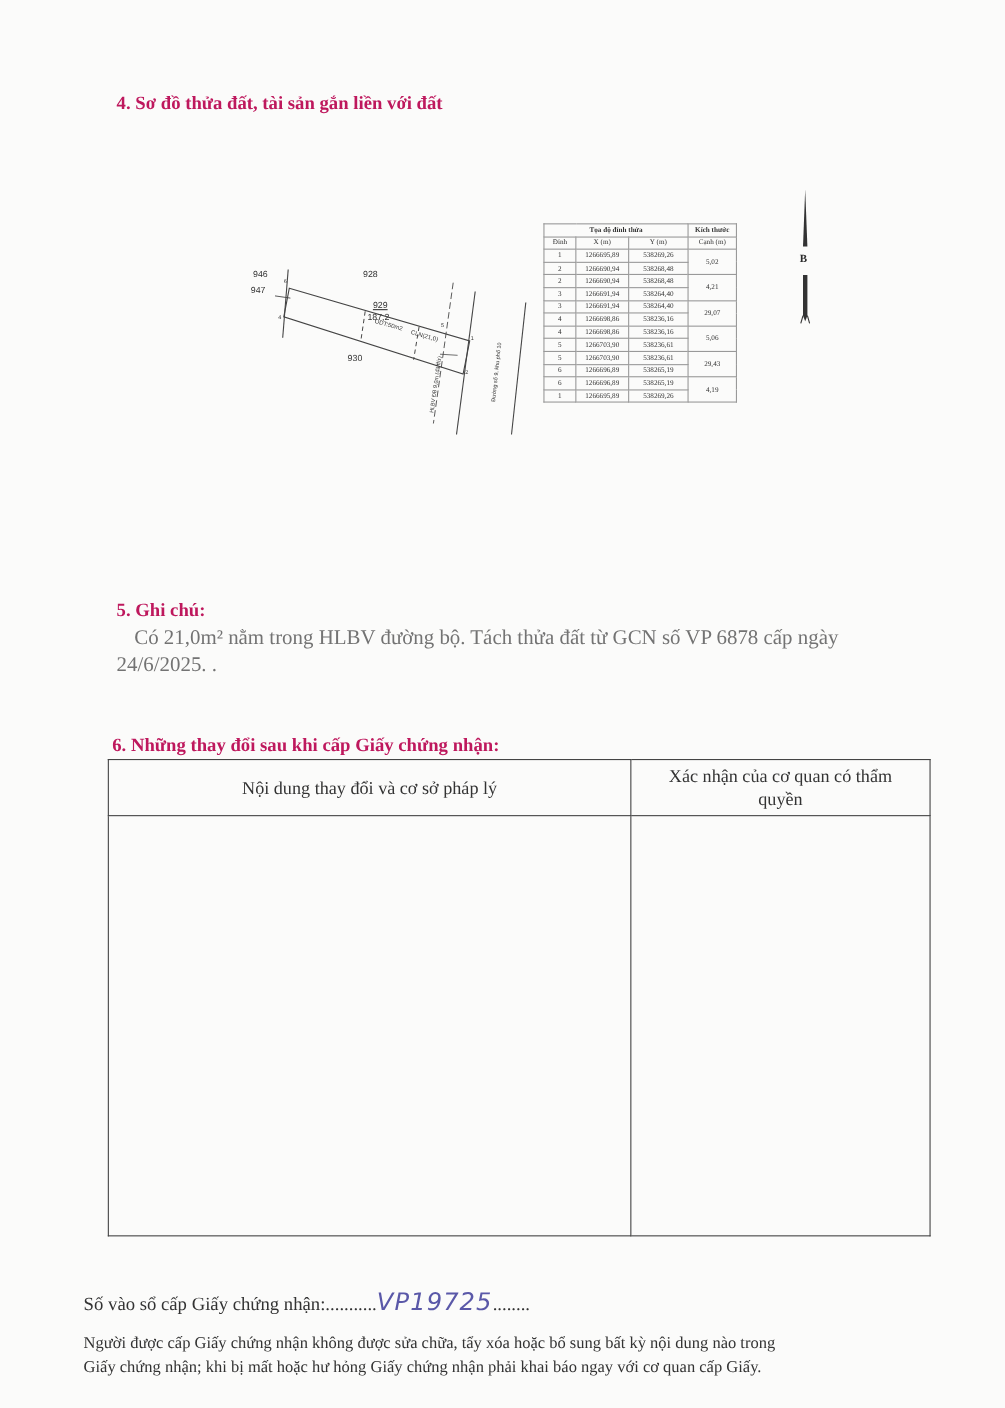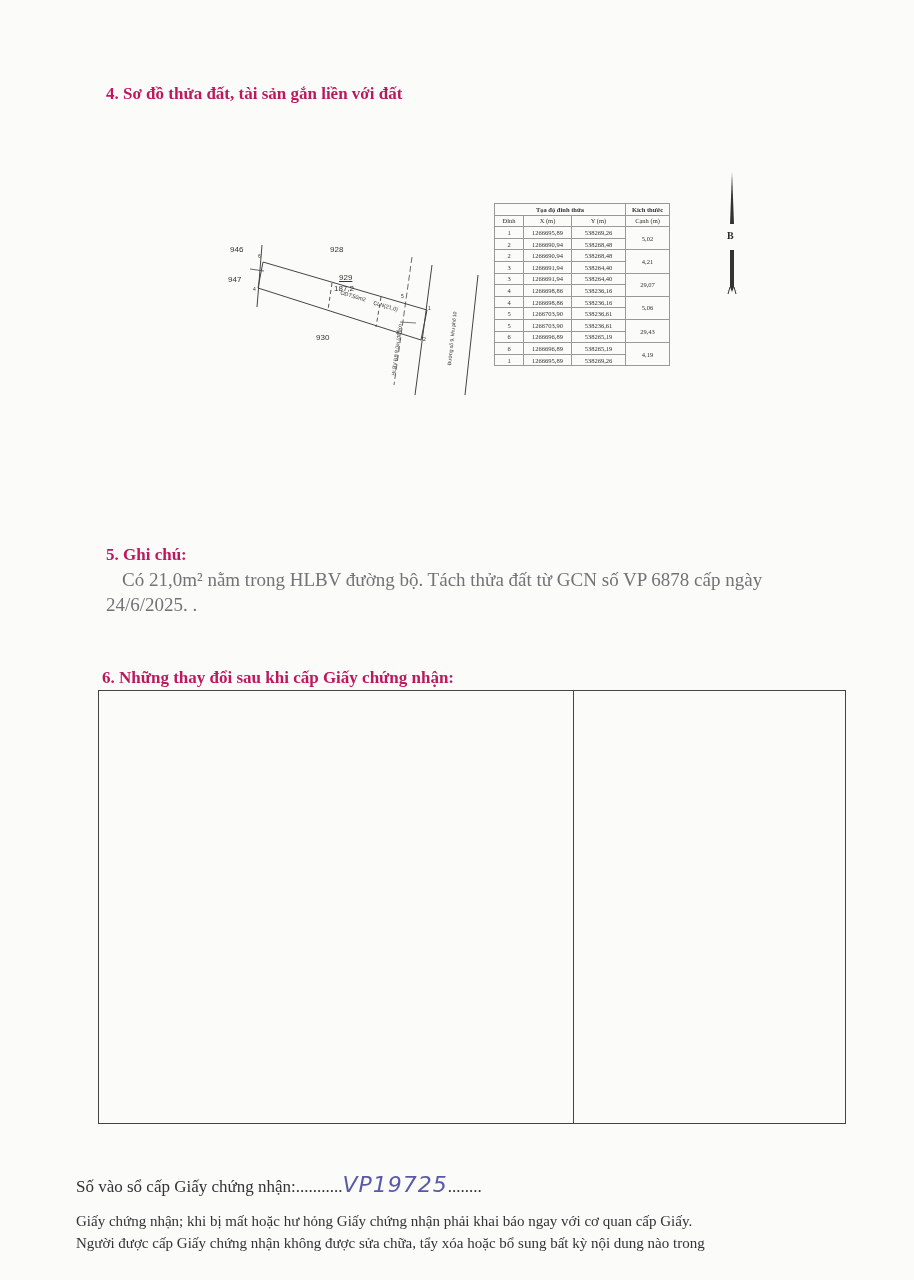--- a/index.html
+++ b/index.html
@@ -45,23 +45,23 @@
     <line x1="161" y1="62" x2="156" y2="92" stroke="#444" stroke-width="0.9" stroke-dasharray="4,3"></line>
 
     <line x1="192" y1="22" x2="174" y2="150" stroke="#444" stroke-width="0.8" stroke-dasharray="6,3"></line>
 
     <line x1="212" y1="30" x2="195" y2="160" stroke="#444" stroke-width="1"></line>
     <line x1="258" y1="40" x2="245" y2="160" stroke="#444" stroke-width="1"></line>
 
     <line x1="180" y1="87" x2="196" y2="88" stroke="#444" stroke-width="0.7"></line>
   </svg>
   <div class="abs parcel-lbl" style="left:10px; top:10px;">946</div>
-  <div class="abs parcel-lbl" style="left:8px; top:40px;">947</div>
+  <div class="abs parcel-lbl" style="left:8px; top:24px;">947</div>
   <div class="abs parcel-lbl" style="left:110px; top:10px;text-align:right;">928</div>
-  <div class="abs parcel-lbl" style="left:96px; top:98px;">930</div>
+  <div class="abs parcel-lbl" style="left:96px; top:86px;">930</div>
   <div class="abs parcel-lbl" style="left:76px; top:38px; text-decoration:underline;padding-left:43px;">929</div>
   <div class="abs parcel-lbl" style="left:73px; top:49px;margin-left:41px;">187,2</div>
   <div class="abs parcel-lbl" style="left:120px; top:58px; font-size:5.5px; transform:rotate(16deg);">ODT:50m2</div>
   <div class="abs parcel-lbl" style="left:153px; top:68px; font-size:5.5px; transform:rotate(16deg);">CLN(21,0)</div>
   <div class="abs parcel-lbl" style="left:170px; top:140px; font-size:5px; transform:rotate(-82deg); transform-origin:left top; white-space:nowrap;">HLBV ĐB 9,0m (đã trừ)</div>
   <div class="abs parcel-lbl" style="left:226px; top:130px; font-size:5px; transform:rotate(-84deg); transform-origin:left top; white-space:nowrap;">Đường số 9, khu phố 10</div>
   <div class="abs parcel-lbl" style="left:38px; top:18px; font-size:5px;">6</div>
   <div class="abs parcel-lbl" style="left:33px; top:51px; font-size:5px;">4</div>
   <div class="abs parcel-lbl" style="left:181px; top:58px; font-size:5px;">5</div>
   <div class="abs parcel-lbl" style="left:208px; top:70px; font-size:5px;">1</div>
@@ -164,26 +164,33 @@
 <div class="abs note-text" style="left:122px; top:567px;">Có 21,0m² nằm trong HLBV đường bộ. Tách thửa đất từ GCN số VP 6878 cấp ngày</div>
 <div class="abs note-text" style="left:106px; top:592px;">24/6/2025. .</div>
 
 <div class="abs h-section" style="left:102px; top:668px;">6. Những thay đổi sau khi cấp Giấy chứng nhận:</div>
 <table class="changes-table">
   <colgroup>
       <col style="width:475px">
       <col>
     </colgroup>
   <tbody>
+      <tr class="changes-head">
+    <td><span>Nội dung thay đổi và cơ sở pháp lý</span></td>
+    <td>
+      <div>Xác nhận của cơ quan có thẩm</div>
+      <div>quyền</div>
+    </td>
+  </tr>
   <tr>
     <td></td>
     <td></td>
   </tr>
 </tbody>
   </table>
 
 <div class="abs footer-line" style="left:76px; top:1172px; white-space:nowrap;">
   <span>Số vào sổ cấp Giấy chứng nhận:</span><span>...........</span><span class="handwriting">VP19725</span><span>........</span>
 </div>
 <div class="abs footer-warning" style="left:76px; top:1210px; width:770px;">
+  <div>Người được cấp Giấy chứng nhận không được sửa chữa, tẩy xóa hoặc bổ sung bất kỳ nội dung nào trong</div>
   <div>Giấy chứng nhận; khi bị mất hoặc hư hỏng Giấy chứng nhận phải khai báo ngay với cơ quan cấp Giấy.</div>
-  <div>Người được cấp Giấy chứng nhận không được sửa chữa, tẩy xóa hoặc bổ sung bất kỳ nội dung nào trong</div>
 </div>
 
 </body></html>

